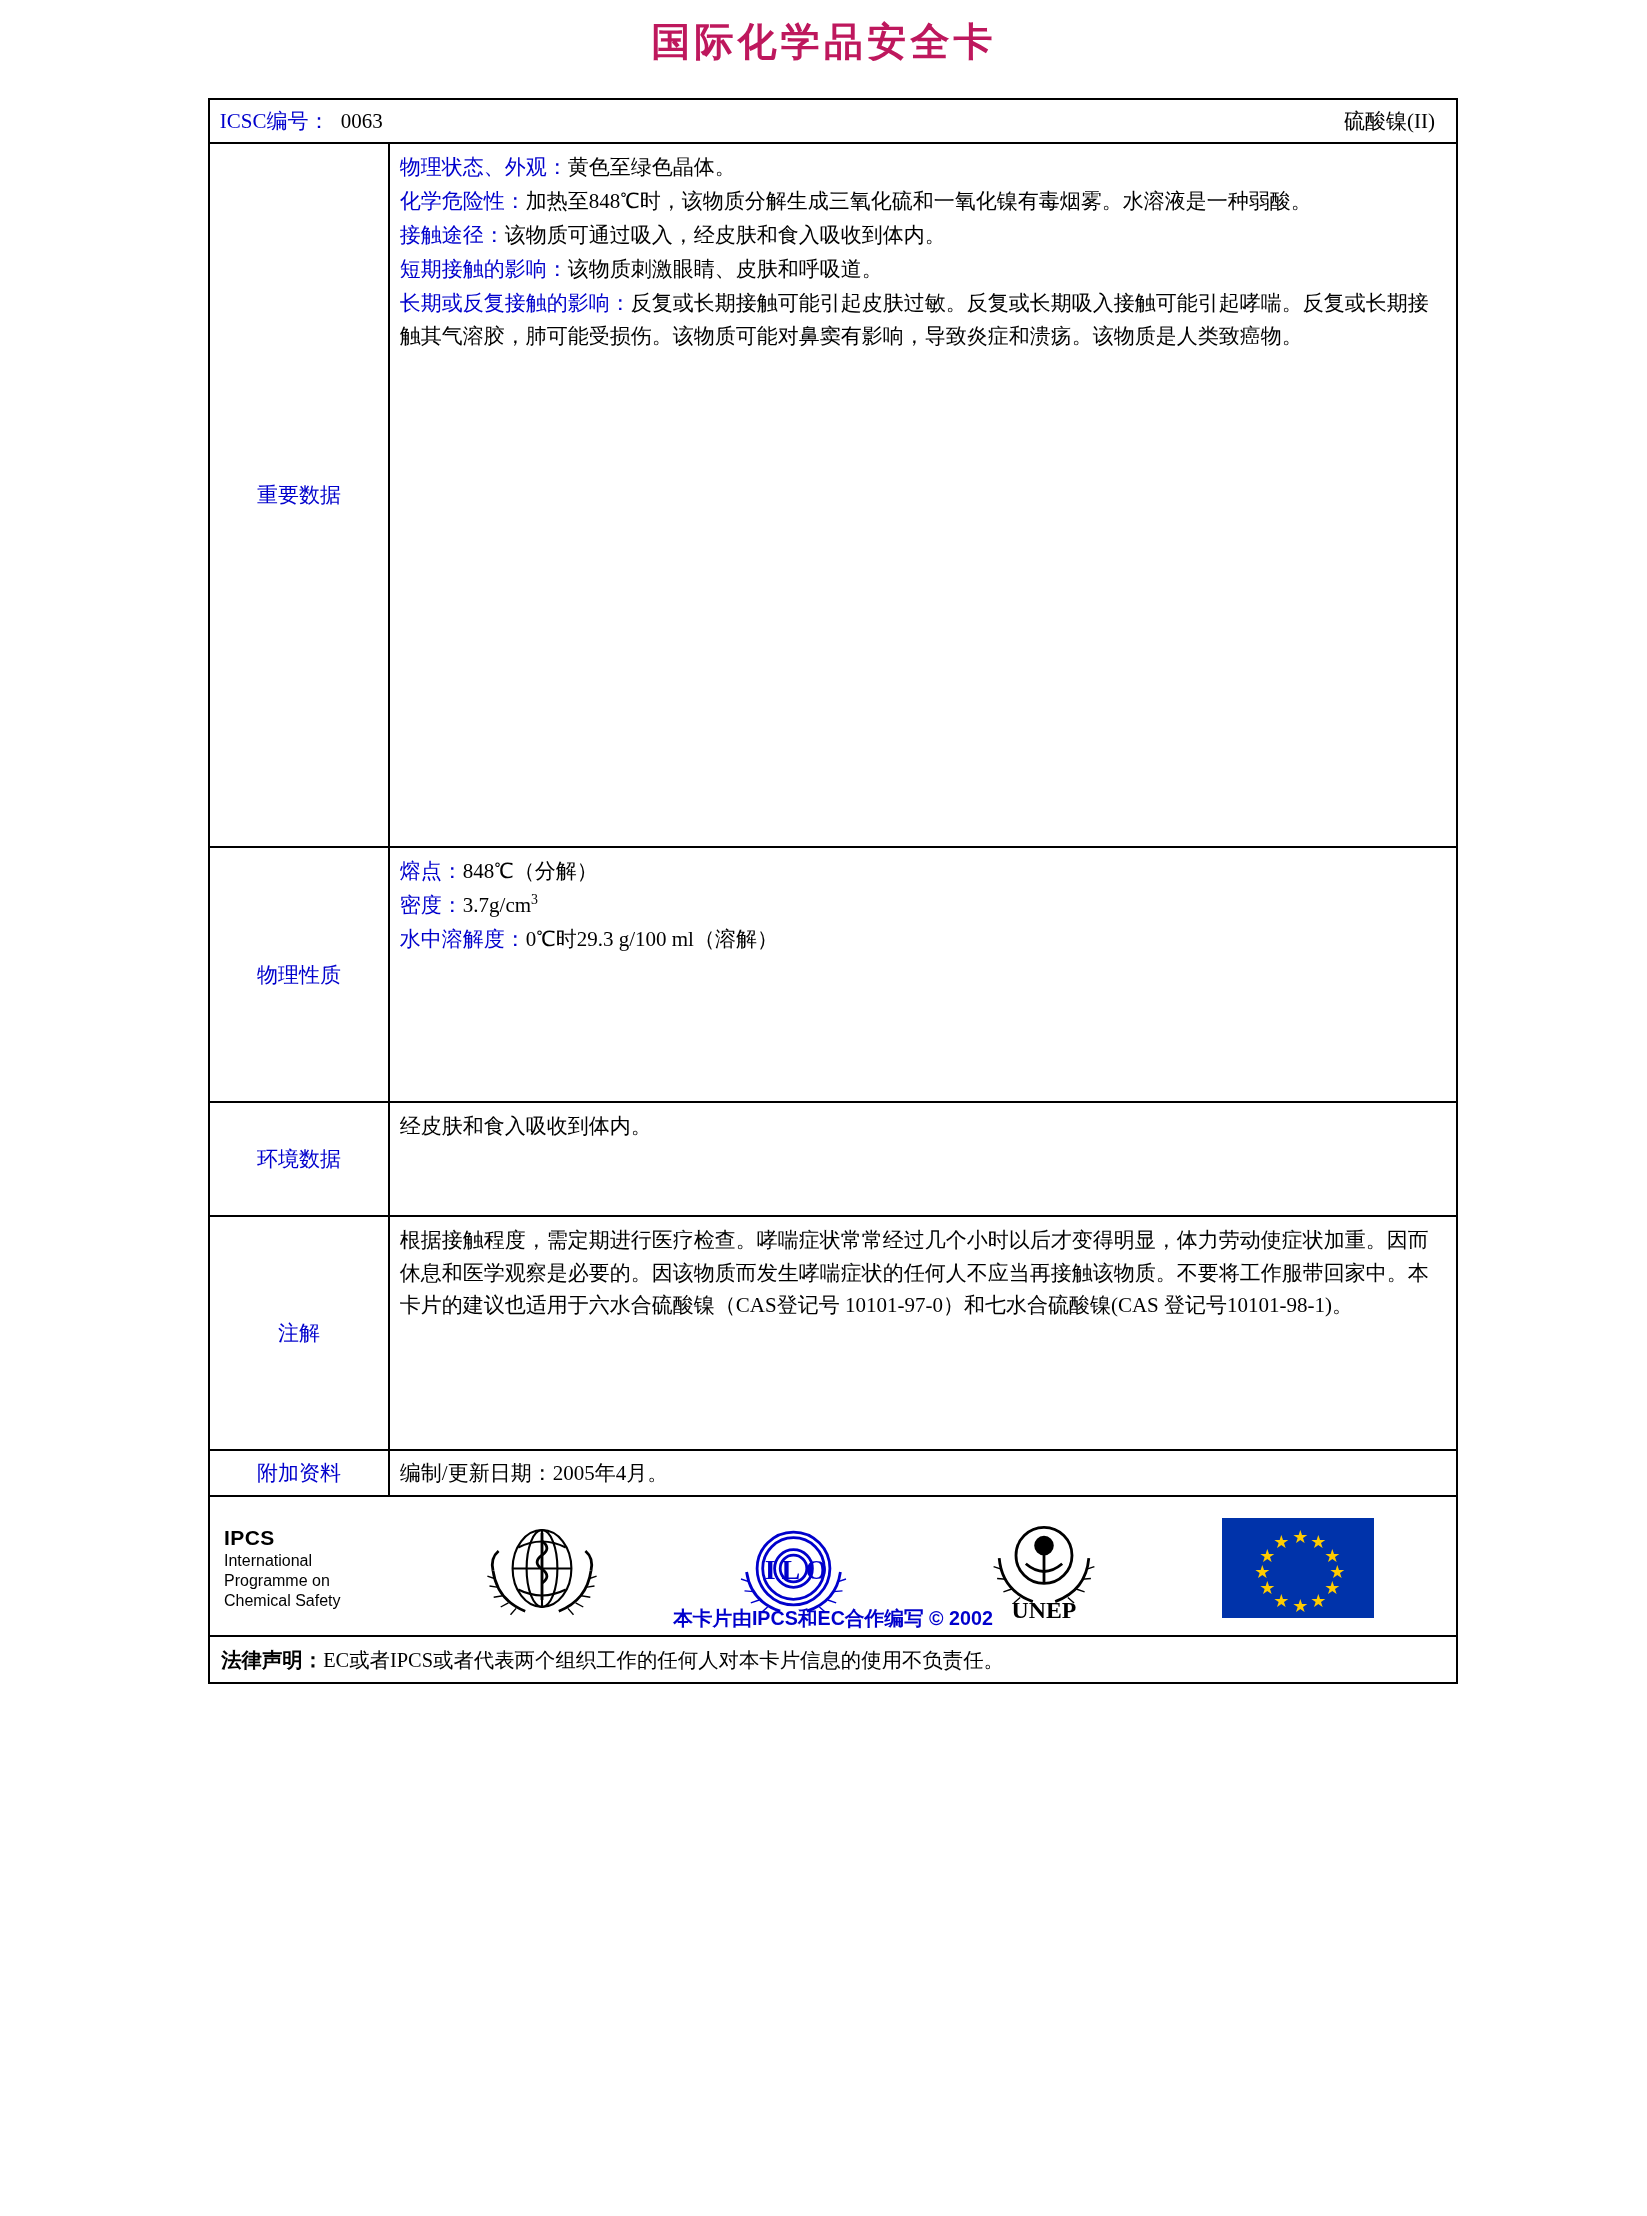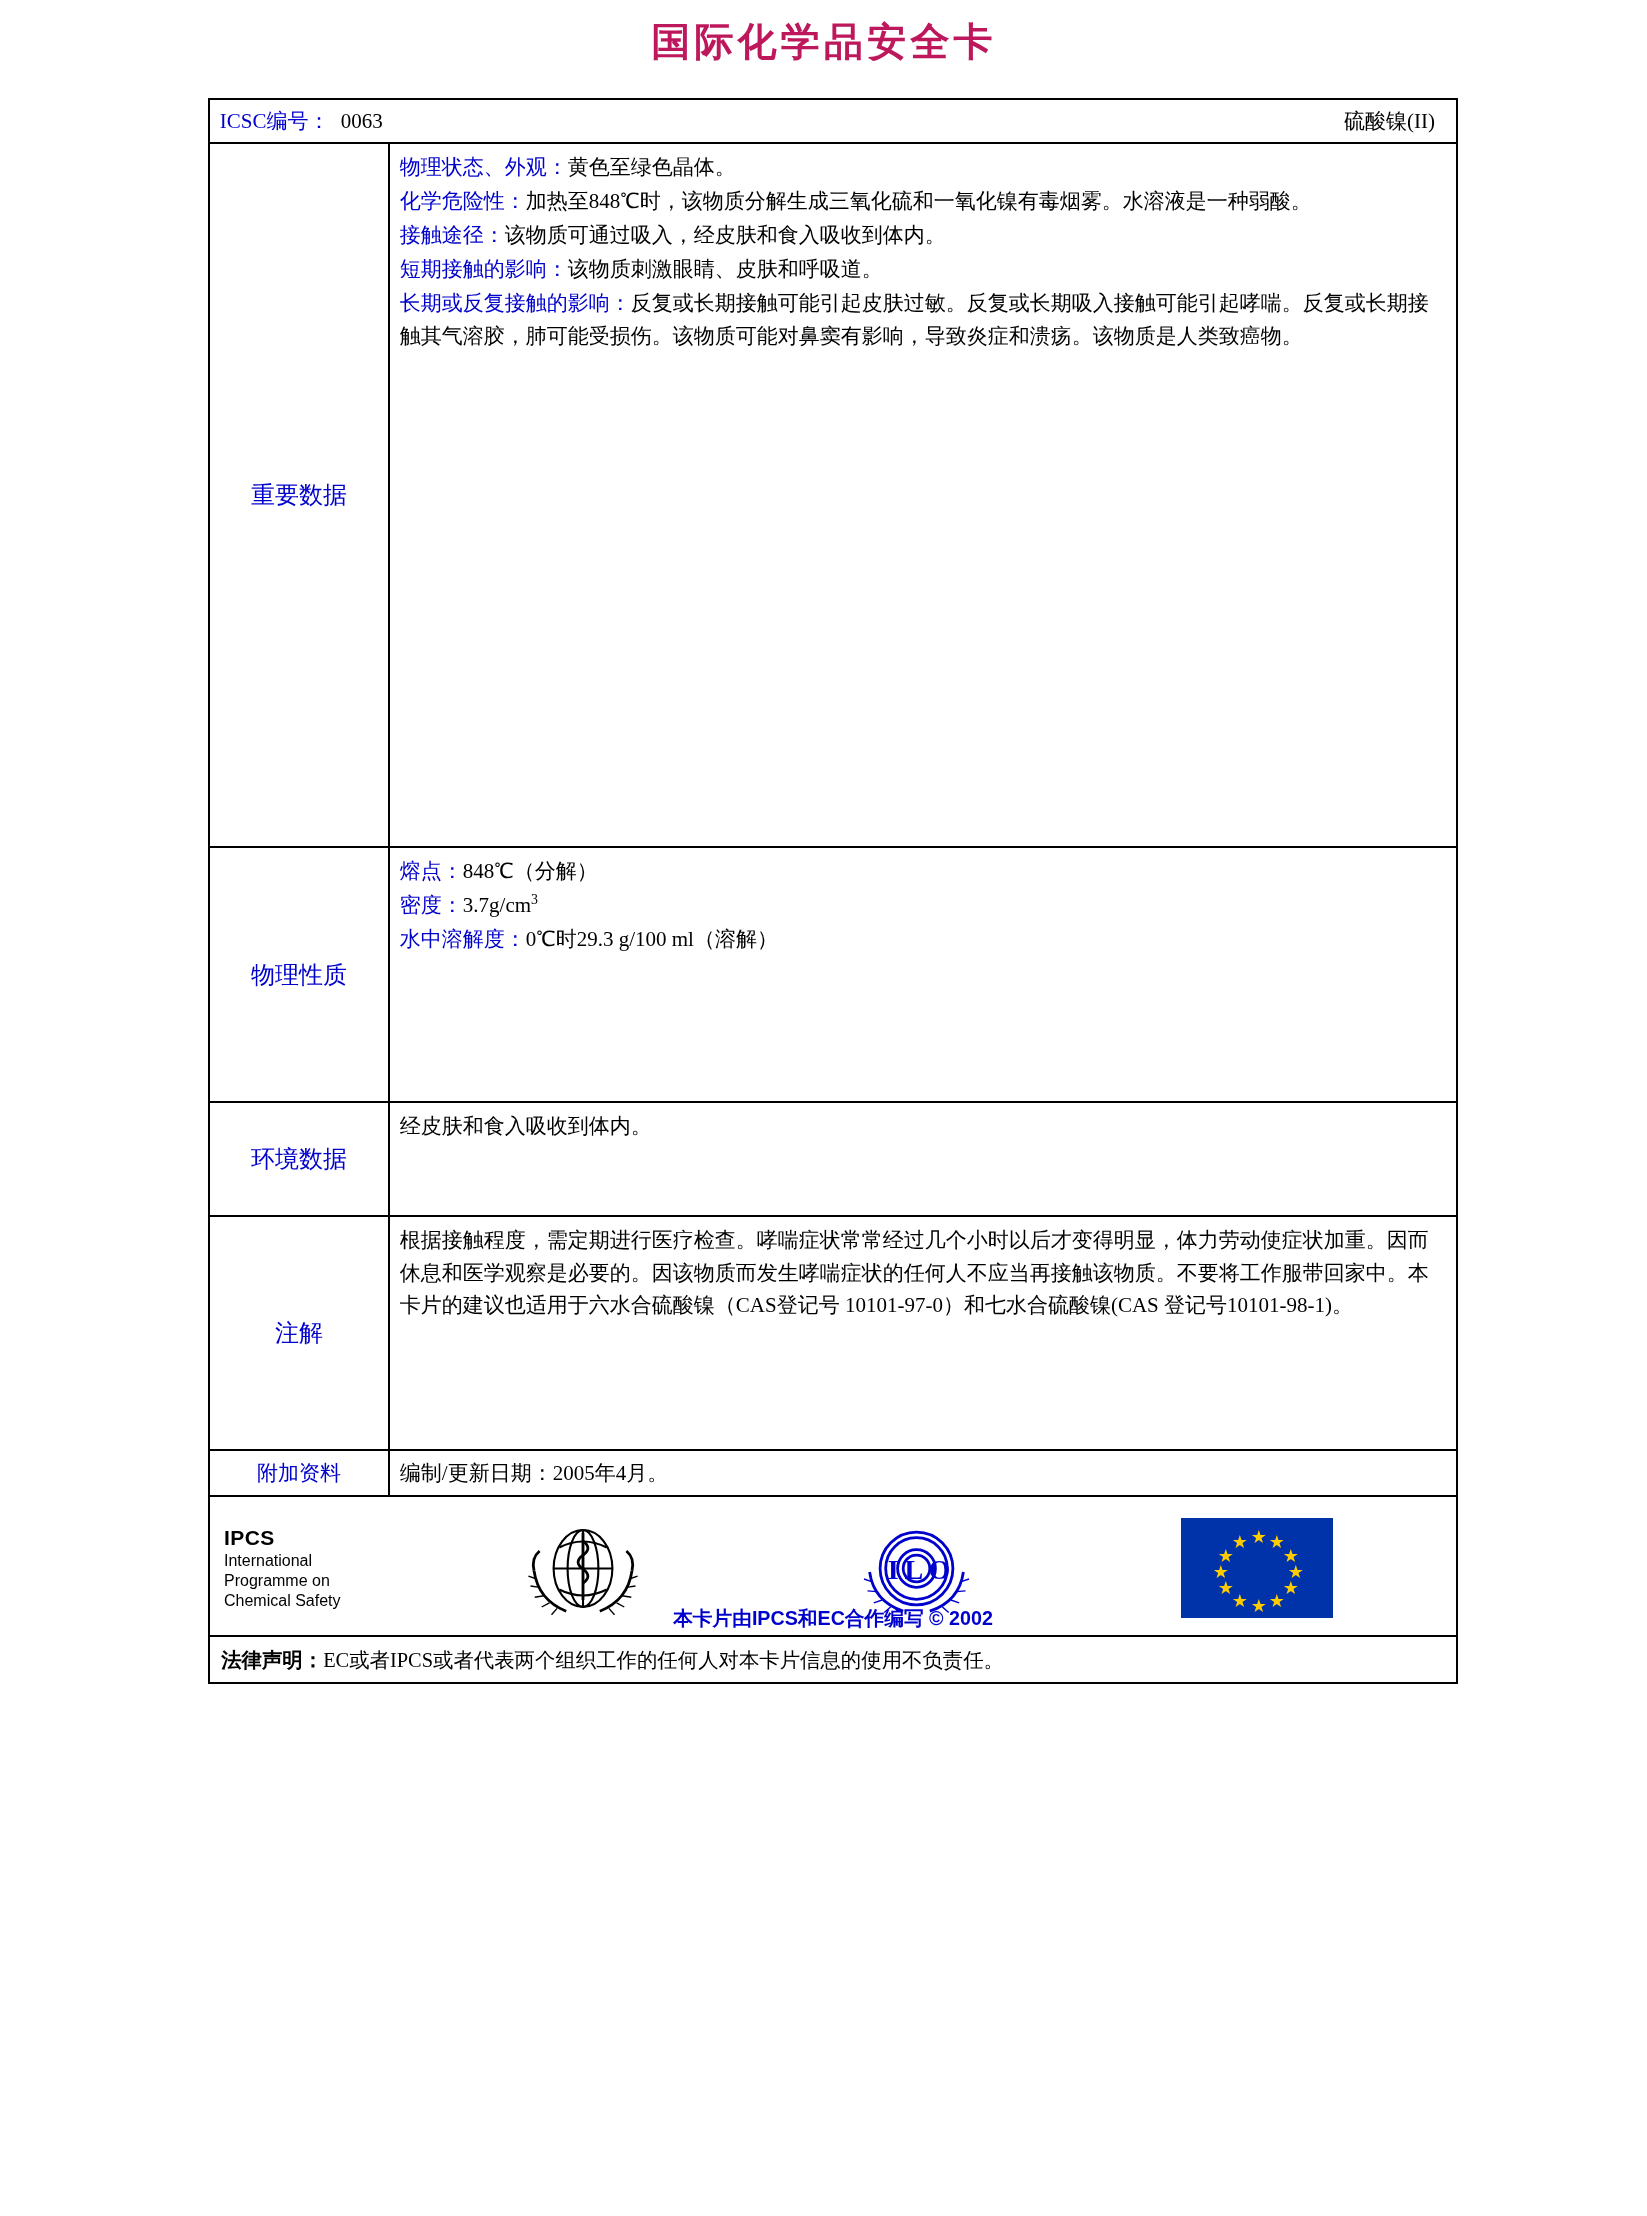--- a/index.html
+++ b/index.html
@@ -44,21 +44,21 @@
     border-bottom: 2.1px solid #000000;
     box-sizing: border-box;
   }
   .row:last-child { border-bottom: none; }
   .label-cell {
     width: 180px;
     min-width: 180px;
     border-right: 2.1px solid #000000;
     box-sizing: border-box;
     color: #0000cc;
-    font-size: 24px;
+    font-size: 21px;
     font-family: "Liberation Serif", serif;
     display: flex;
     align-items: center;
     justify-content: center;
     text-align: center;
     padding: 4.2px 2.8px;
   }
   .content-cell {
     flex: 1;
     box-sizing: border-box;
@@ -322,20 +322,39 @@
               <path d="M38 80 q6 42 48 56"></path>
               <path d="M172 80 q-6 42 -48 56"></path>
             </g>
             <g stroke="#0000cc" stroke-width="2">
               <path d="M42 94 l-12 -4 M48 108 l-13 -1 M56 120 l-12 4 M68 130 l-9 8"></path>
               <path d="M168 94 l12 -4 M162 108 l13 -1 M154 120 l12 4 M142 130 l9 8"></path>
             </g>
           </svg>
         </div>
 
+        <div class="logo">
+          <svg width="140" height="112" viewBox="0 0 200 160">
+            <g fill="none" stroke="#000" stroke-width="4">
+              <circle cx="100" cy="62" r="40"></circle>
+              <circle cx="100" cy="48" r="12" fill="#000"></circle>
+              <path d="M100 60 L100 100"></path>
+              <path d="M74 74 q26 22 52 0"></path>
+            </g>
+            <g fill="none" stroke="#000" stroke-width="4">
+              <path d="M36 66 q4 46 48 62"></path>
+              <path d="M164 66 q-4 46 -48 62"></path>
+            </g>
+            <g stroke="#000" stroke-width="2">
+              <path d="M40 82 l-12 -4 M46 96 l-13 -1 M54 110 l-12 4 M66 122 l-9 8"></path>
+              <path d="M160 82 l12 -4 M154 96 l13 -1 M146 110 l12 4 M134 122 l9 8"></path>
+            </g>
+            <text x="100" y="152" text-anchor="middle" font-family="Liberation Serif, serif" font-size="34" font-weight="bold" fill="#000">UNEP</text>
+          </svg>
+        </div>
 
         <div class="logo">
           <div class="eu-flag">
             <span class="eu-star" style="left:70px; top:9.8px;">★</span>
             <span class="eu-star" style="left:51px; top:14.7px;">★</span>
             <span class="eu-star" style="left:88px; top:14.7px;">★</span>
             <span class="eu-star" style="left:37px; top:29px;">★</span>
             <span class="eu-star" style="left:102px; top:29px;">★</span>
             <span class="eu-star" style="left:32px; top:45px;">★</span>
             <span class="eu-star" style="left:107px; top:45px;">★</span>

